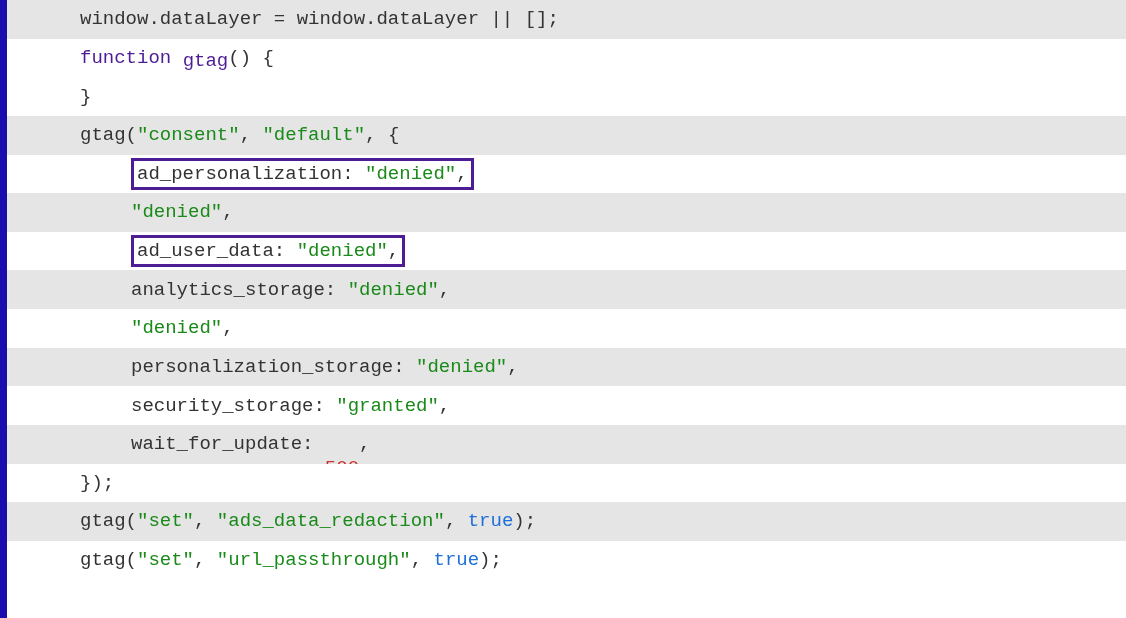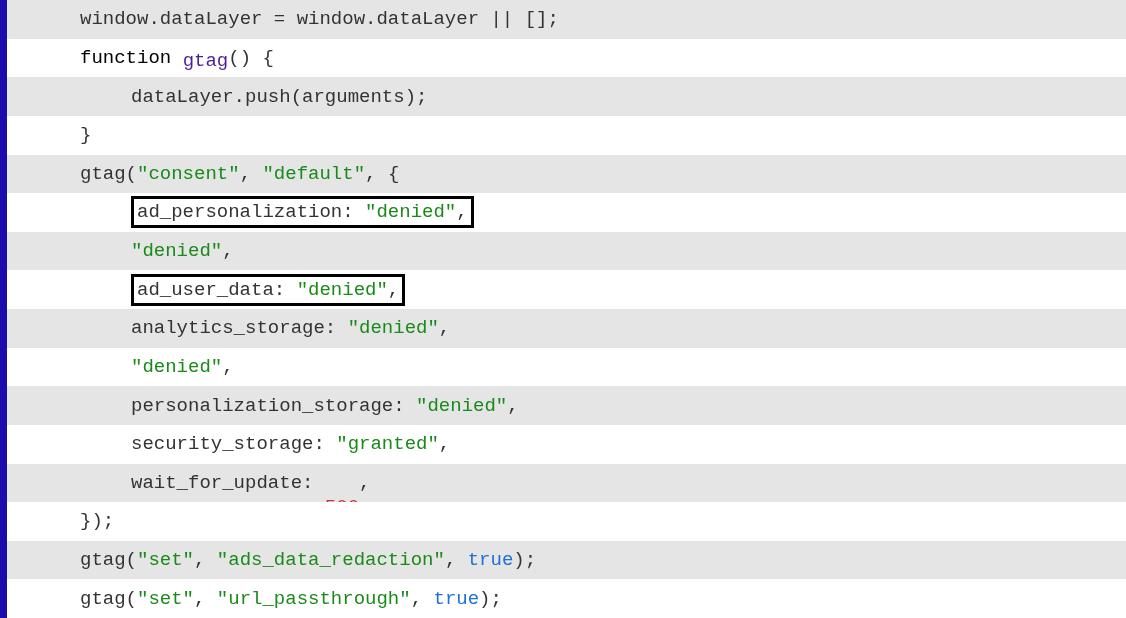--- a/index.html
+++ b/index.html
@@ -21,40 +21,39 @@
     display: flex;
     align-items: center;
     padding-left: 0;
     white-space: pre;
   }
   .line.odd { background: #e5e5e5; }
   .line.even { background: #ffffff; }
   .indent1 { padding-left: 73px; }
   .indent2 { padding-left: 124px; }
   .text { color: #333; }
-  .kw { color: #000000; }
+  .kw { color: #4c1d95; }
   .fn { color: #4c1d95; margin-top: 6px; }
   .str { color: #1a8a1a; }
   .num { color: #c83232; margin-top: 48px; }
   .bool { color: #1e6fd9; }
   .highlight-box {
-    border: 3px solid #000000;
+    border: 3px solid #4c1d95;
     padding: 8px 3px;
     display: inline-flex;
     align-items: center;
     height: 32px;
   }
 </style>
 </head>
 <body>
 
 <div class="code-block" id="code-root">
     <div class="line odd indent1"><span class="text">window.dataLayer = window.dataLayer || [];</span></div>
     <div class="line even indent1"><span class="kw">function</span><span class="text"> </span><span class="fn">gtag</span><span class="text">() {</span></div>
-    <div class="line odd indent2"><span class="text">dataLayer.push(arguments);</span></div>
     <div class="line even indent1"><span class="text">}</span></div>
     <div class="line odd indent1"><span class="text">gtag(</span><span class="str">"consent"</span><span class="text">, </span><span class="str">"default"</span><span class="text">, {</span></div>
     <div class="line even indent2"><span class="highlight-box"><span class="text">ad_personalization: </span><span class="str">"denied"</span><span class="text">,</span></span></div>
     <div class="line odd indent2"><span class="str">"denied"</span><span class="text">,</span></div>
     <div class="line even indent2"><span class="highlight-box"><span class="text">ad_user_data: </span><span class="str">"denied"</span><span class="text">,</span></span></div>
     <div class="line odd indent2"><span class="text">analytics_storage: </span><span class="str">"denied"</span><span class="text">,</span></div>
     <div class="line even indent2"><span class="str">"denied"</span><span class="text">,</span></div>
     <div class="line odd indent2"><span class="text">personalization_storage: </span><span class="str">"denied"</span><span class="text">,</span></div>
     <div class="line even indent2"><span class="text">security_storage: </span><span class="str">"granted"</span><span class="text">,</span></div>
     <div class="line odd indent2"><span class="text">wait_for_update: </span><span class="num">500</span><span class="text">,</span></div>

